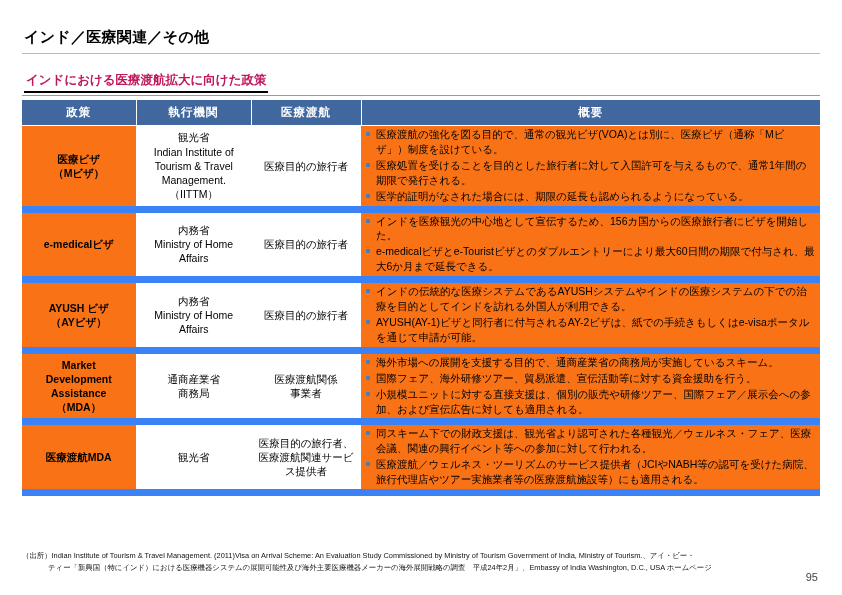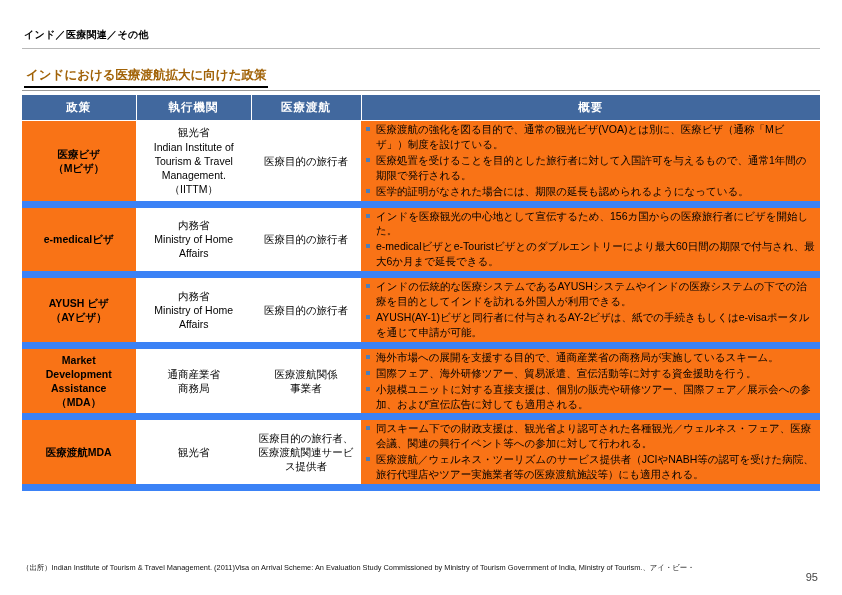--- a/index.html
+++ b/index.html
@@ -16,21 +16,21 @@
     position: relative;
   }
   .slide {
     position: relative;
     width: 842px;
     height: 595px;
     box-sizing: border-box;
     padding: 28px 22px 0 22px;
   }
   .eyebrow {
-    font-size: 10px;
+    font-size: 15px;
     font-weight: bold;
     letter-spacing: 0.3px;
     color: #000;
     margin: 0 0 6px 2px;
   }
   .page-title {
     font-size: 22px;
     font-weight: bold;
     letter-spacing: 0.2px;
     color: #000;
@@ -38,21 +38,21 @@
   }
   .title-rule {
     height: 1px;
     background: #b9b9b9;
     width: 100%;
     margin: 0 0 16px 0;
   }
   .section-heading {
     font-size: 12.5px;
     font-weight: bold;
-    color: #a16207;
+    color: #be185d;
     display: inline-block;
     border-bottom: 2px solid #000;
     padding: 0 2px 2px 2px;
     margin: 0 0 2px 2px;
   }
   .heading-rule {
     height: 1px;
     background: #9a9a9a;
     width: 100%;
     margin: 0 0 0 0;
@@ -254,17 +254,18 @@
               <li>同スキーム下での財政支援は、観光省より認可された各種観光／ウェルネス・フェア、医療会議、関連の興行イベント等への参加に対して行われる。</li>
               <li>医療渡航／ウェルネス・ツーリズムのサービス提供者（JCIやNABH等の認可を受けた病院、旅行代理店やツアー実施業者等の医療渡航施設等）にも適用される。</li>
             </ul>
           </td>
         </tr>
       </tbody>
   </table>
 
   <div class="source-note">
     <span class="src-label">（出所）</span><span>Indian Institute of Tourism &amp; Travel Management. (2011)Visa on Arrival Scheme: An Evaluation Study Commissioned by Ministry of Tourism Government of India, Ministry of Tourism.、アイ・ビー・</span>
+    <span class="src-line2">ティー「新興国（特にインド）における医療機器システムの展開可能性及び海外主要医療機器メーカーの海外展開戦略の調査　平成24年2月」、Embassy of India Washington, D.C., USA ホームページ</span>
   </div>
 
   <div class="page-number">95</div>
 
 </div>
 
 </body></html>

